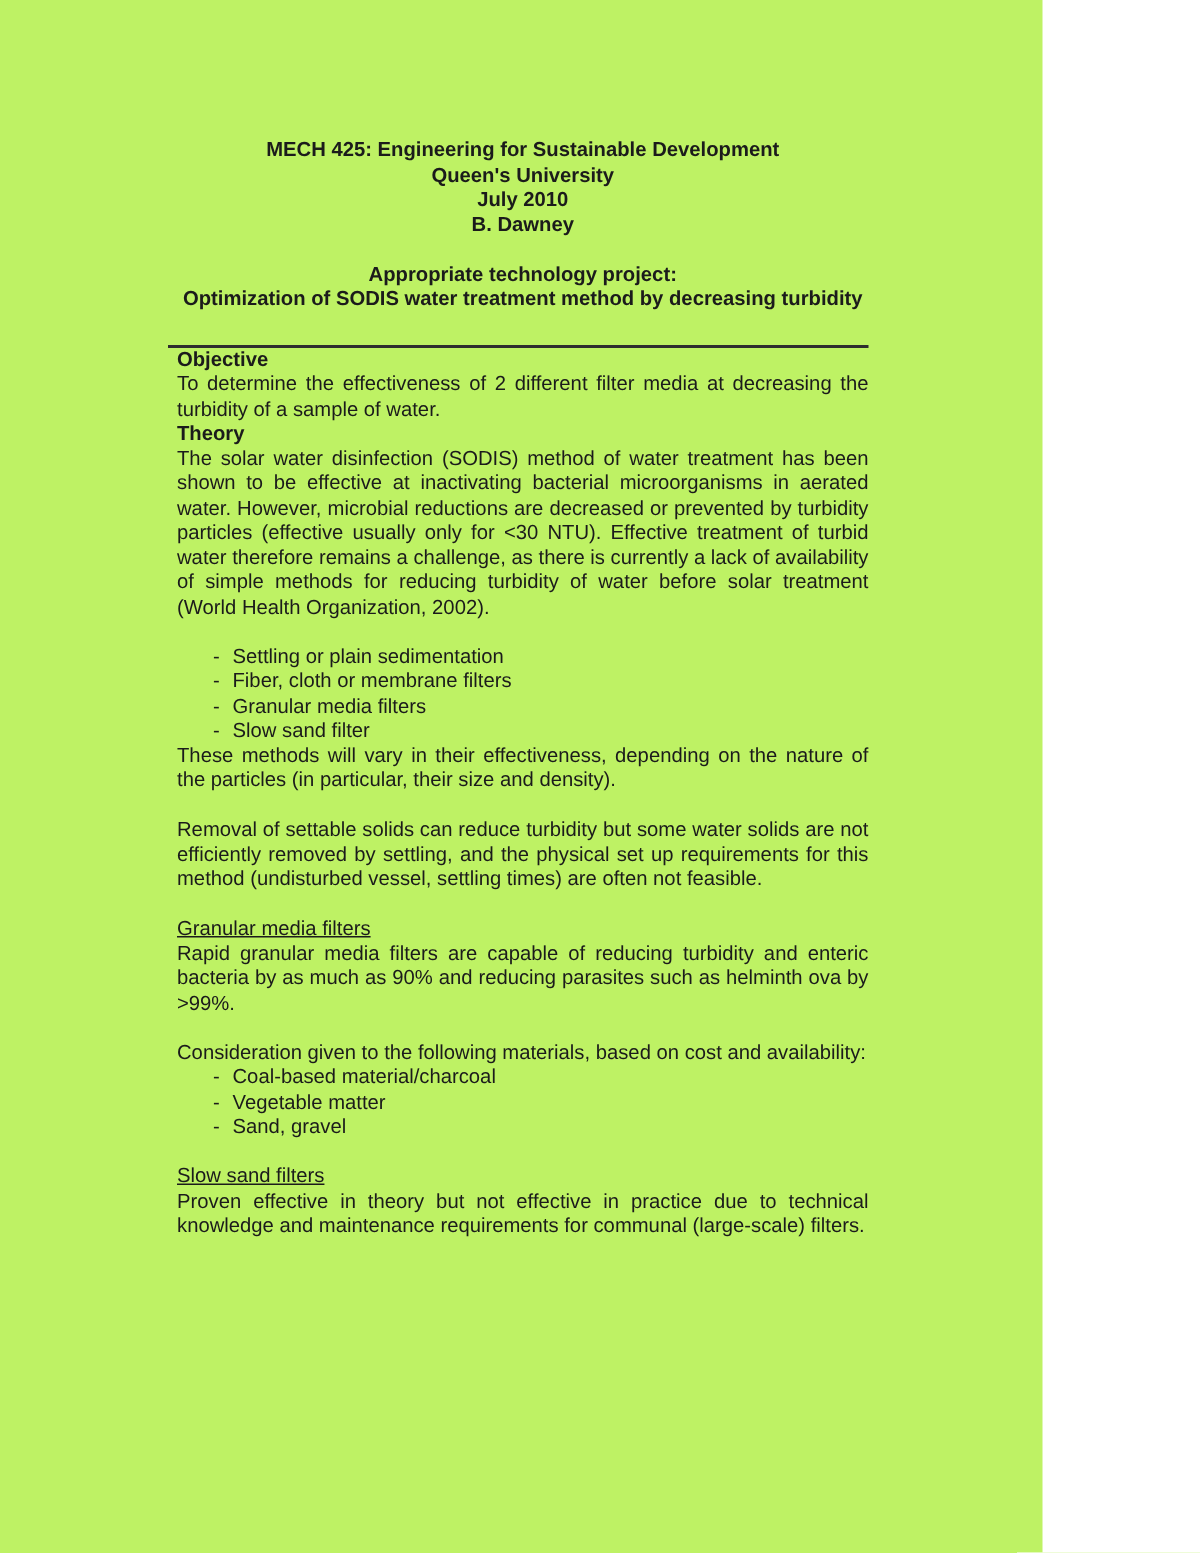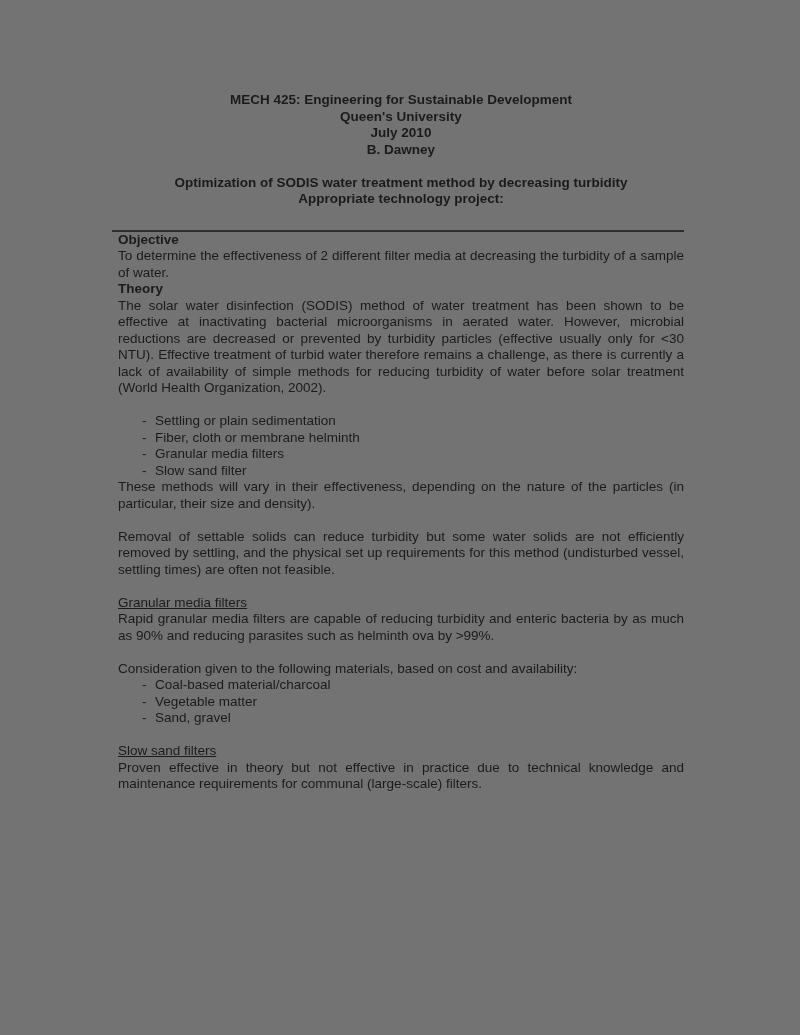--- a/index.html
+++ b/index.html
@@ -2,23 +2,23 @@
 <html><head>
 <meta charset="utf-8">
 <style>
   html, body {
     margin: 0;
     padding: 0;
     background: #ffffff;
   }
   .page {
     position: relative;
-    width: 800px;
+    width: 695px;
     height: 1035px;
-    background: #737373;
+    background: #bef264;
     overflow: hidden;
     font-family: "Liberation Sans", sans-serif;
     color: #1b1b1b;
   }
   .content {
     padding: 92px 116px 0 118px;
     font-size: 13.5px;
     line-height: 16.5px;
   }
   .doc-header p,
@@ -70,41 +70,41 @@
   <div class="content">
 
     <div class="doc-header">
       <p>MECH 425: Engineering for Sustainable Development</p>
       <p>Queen's University</p>
       <p>July 2010</p>
       <p>B. Dawney</p>
     </div>
 
     <div class="project-header">
+      <p>Appropriate technology project:</p>
       <p>Optimization of SODIS water treatment method by decreasing turbidity</p>
-      <p>Appropriate technology project:</p>
     </div>
 
     <hr class="divider">
 
     <h2 class="heading-bold first-section">Objective</h2>
     <p class="para gap">To determine the effectiveness of 2 different filter media at decreasing the turbidity of a sample of water.</p>
 
     <h2 class="heading-bold gap">Theory</h2>
     <p class="para gap">The solar water disinfection (SODIS) method of water treatment has been shown to be effective at inactivating bacterial microorganisms in aerated water.  However, microbial reductions are decreased or prevented by turbidity particles (effective usually only for &lt;30 NTU).  Effective treatment of turbid water therefore remains a challenge, as there is currently a lack of availability of simple methods for reducing turbidity of water before solar treatment (World Health Organization, 2002).</p>
 
     <div class="gap">
       <ul class="dash-list">
         <li>
             <span class="dash">-</span>
             <span>Settling or plain sedimentation</span>
           </li>
         <li>
             <span class="dash">-</span>
-            <span>Fiber, cloth or membrane helminth</span>
+            <span>Fiber, cloth or membrane filters</span>
           </li>
         <li>
             <span class="dash">-</span>
             <span>Granular media filters</span>
           </li>
         <li>
             <span class="dash">-</span>
             <span>Slow sand filter</span>
           </li>
       </ul>

